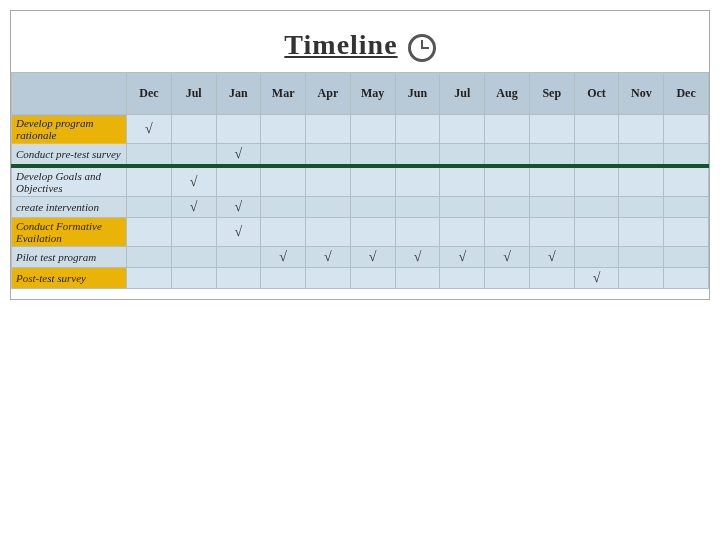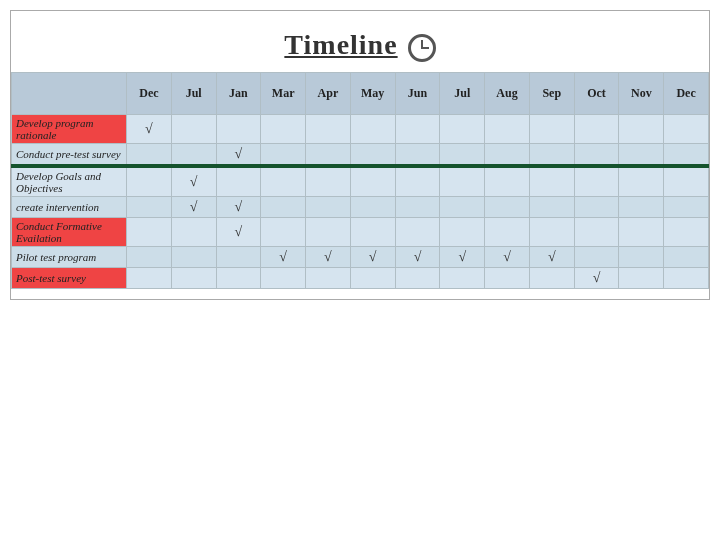--- a/index.html
+++ b/index.html
@@ -75,21 +75,21 @@
     th {
       background: #b8c9d8;
       color: #222;
       font-weight: bold;
       padding: 13px 2px;
       font-size: 12px;
     }
     td.row-label {
       text-align: left;
       padding-left: 4px;
-      background: #ef4444;
+      background: #eab308;
       font-size: 11px;
       font-style: italic;
       width: 115px;
       color: #222;
     }
     td.cell {
       background: #d6e4ef;
     }
     td.cell-check {
       background: #d6e4ef;

